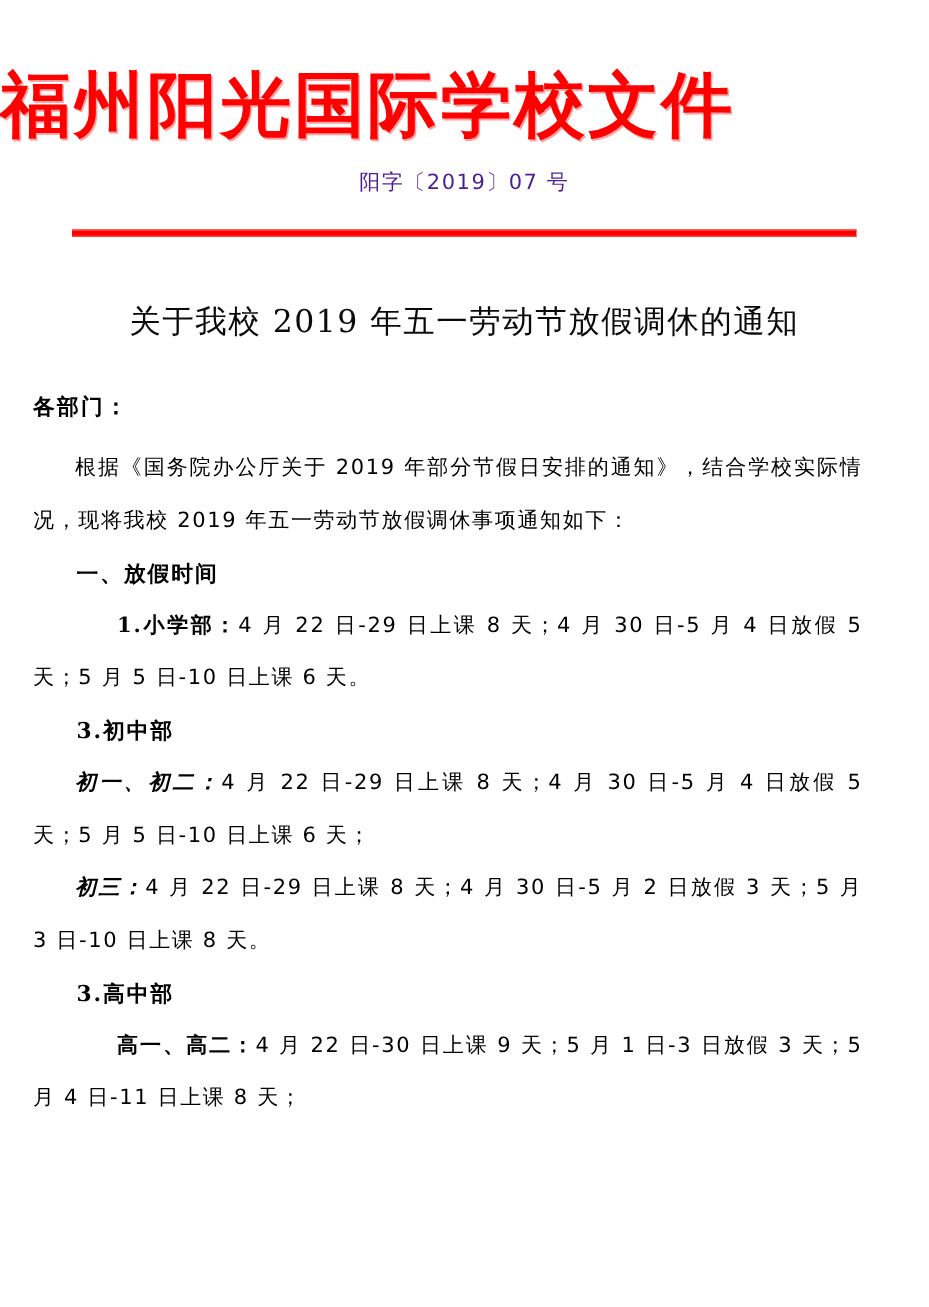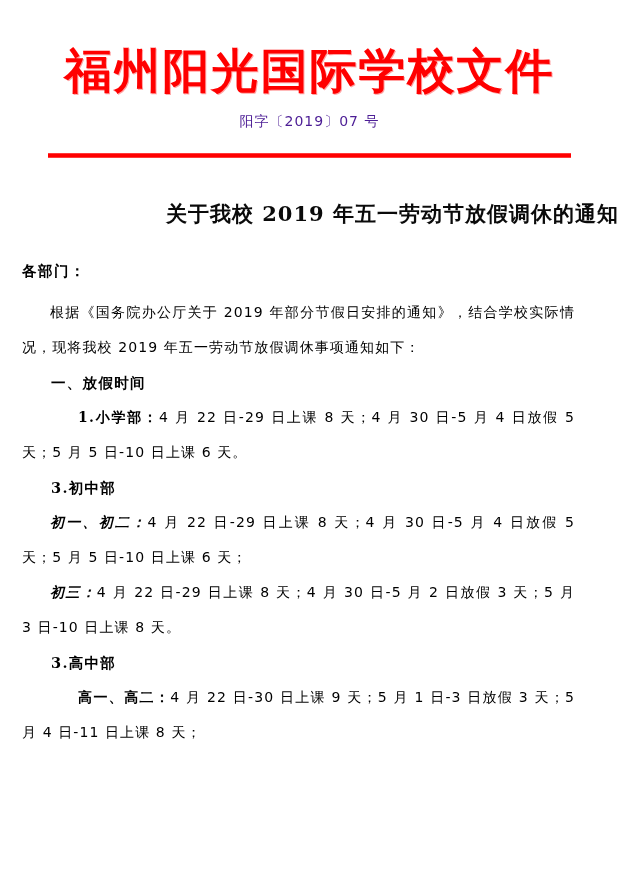--- a/index.html
+++ b/index.html
@@ -18,21 +18,20 @@
   .page {
     position: relative;
     width: 619px;
     height: 871px;
     background: #ffffff;
     overflow: hidden;
   }
 
   
   .masthead {
-    text-align: center;
     padding-top: 46px;
   }
   .masthead-title {
     font-family: "DejaVu Serif", "Liberation Serif", serif;
     font-size: 47px;
     font-weight: bold;
     color: #ff0000;
     letter-spacing: 2px;
     line-height: 1.08;
     text-shadow: 1px 1px 0 rgba(255,90,90,0.55);
@@ -52,25 +51,25 @@
     margin: 22px auto 0 auto;
     width: 523px;
     height: 3px;
     background: #ff0000;
     border-top: 1px solid #ff3b3b;
     border-bottom: 1px solid #ff3b3b;
   }
 
   
   .doc-title {
-    text-align: right;
+    text-align: center;
     margin-top: 42px;
     font-family: "DejaVu Serif", "Liberation Serif", serif;
     font-size: 21px;
-    font-weight: bold;
+    font-weight: normal;
     color: #0a0a0a;
     letter-spacing: 1px;
     white-space: nowrap;
   }
 
   
   .body-wrap {
     margin: 0 auto;
     padding-left: 22px;
     padding-right: 44px;

